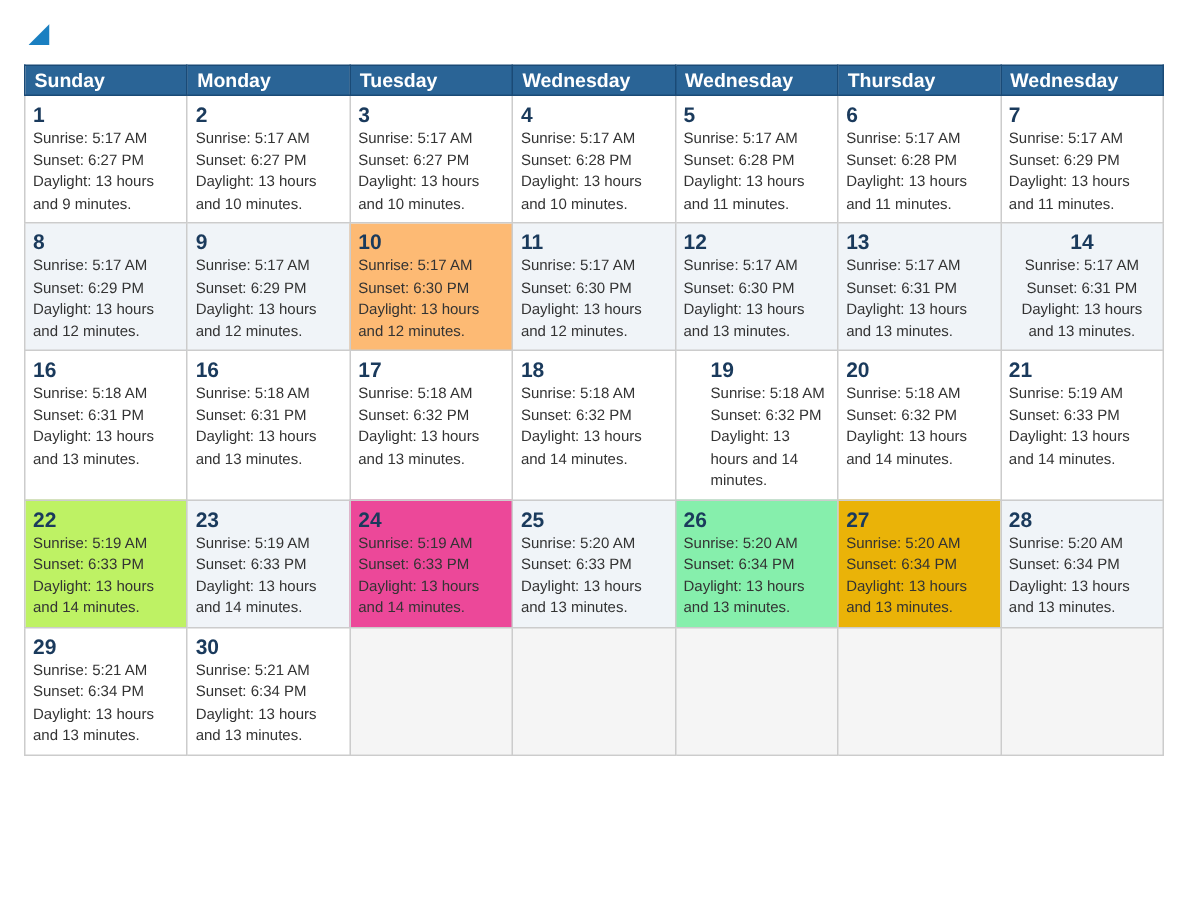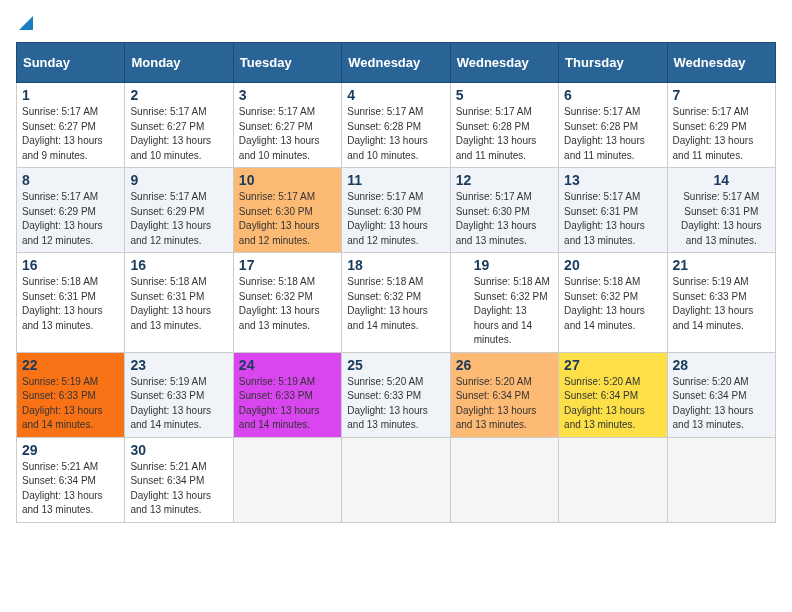--- a/index.html
+++ b/index.html
@@ -35,21 +35,21 @@
     }
     .calendar {
       width: 100%;
       border-collapse: collapse;
       font-size: 11px;
     }
     .calendar th {
       background-color: #2a6496;
       color: #fff;
       text-align: left;
-      padding: 12px 6px;
+      padding: 2px 6px;
       font-size: 13px;
       font-weight: bold;
       border: 1px solid #1a4a76;
     }
     .calendar td {
       vertical-align: top;
       padding: 4px 5px;
       border: 1px solid #ccc;
       width: 108px;
       min-height: 80px;
@@ -211,41 +211,41 @@
         <td style="background: rgb(255, 255, 255);">
         <span class="day-number">20</span>
         <span class="day-info">Sunrise: 5:18 AM<br>Sunset: 6:32 PM<br>Daylight: 13 hours and 14 minutes.</span>
       </td>
         <td style="background: rgb(255, 255, 255);">
         <span class="day-number">21</span>
         <span class="day-info">Sunrise: 5:19 AM<br>Sunset: 6:33 PM<br>Daylight: 13 hours and 14 minutes.</span>
       </td>
       </tr>
       <tr>
-        <td style="background: #f97316; margin-top: 32px;">
+        <td style="background: #bef264; margin-top: 32px;">
         <span class="day-number">22</span>
         <span class="day-info">Sunrise: 5:19 AM<br>Sunset: 6:33 PM<br>Daylight: 13 hours and 14 minutes.</span>
       </td>
         <td style="background: rgb(240, 244, 248);">
         <span class="day-number">23</span>
         <span class="day-info">Sunrise: 5:19 AM<br>Sunset: 6:33 PM<br>Daylight: 13 hours and 14 minutes.</span>
       </td>
-        <td style="background: #d946ef;">
+        <td style="background: #ec4899;">
         <span class="day-number">24</span>
         <span class="day-info">Sunrise: 5:19 AM<br>Sunset: 6:33 PM<br>Daylight: 13 hours and 14 minutes.</span>
       </td>
         <td style="background: rgb(240, 244, 248);">
         <span class="day-number">25</span>
         <span class="day-info">Sunrise: 5:20 AM<br>Sunset: 6:33 PM<br>Daylight: 13 hours and 13 minutes.</span>
       </td>
-        <td style="background: #fdba74;">
+        <td style="background: #86efac;">
         <span class="day-number">26</span>
         <span class="day-info">Sunrise: 5:20 AM<br>Sunset: 6:34 PM<br>Daylight: 13 hours and 13 minutes.</span>
       </td>
-        <td style="background: #fde047;">
+        <td style="background: #eab308;">
         <span class="day-number">27</span>
         <span class="day-info">Sunrise: 5:20 AM<br>Sunset: 6:34 PM<br>Daylight: 13 hours and 13 minutes.</span>
       </td>
         <td style="background: rgb(240, 244, 248);">
         <span class="day-number">28</span>
         <span class="day-info">Sunrise: 5:20 AM<br>Sunset: 6:34 PM<br>Daylight: 13 hours and 13 minutes.</span>
       </td>
       </tr>
       <tr>
         <td style="background: rgb(255, 255, 255);">

